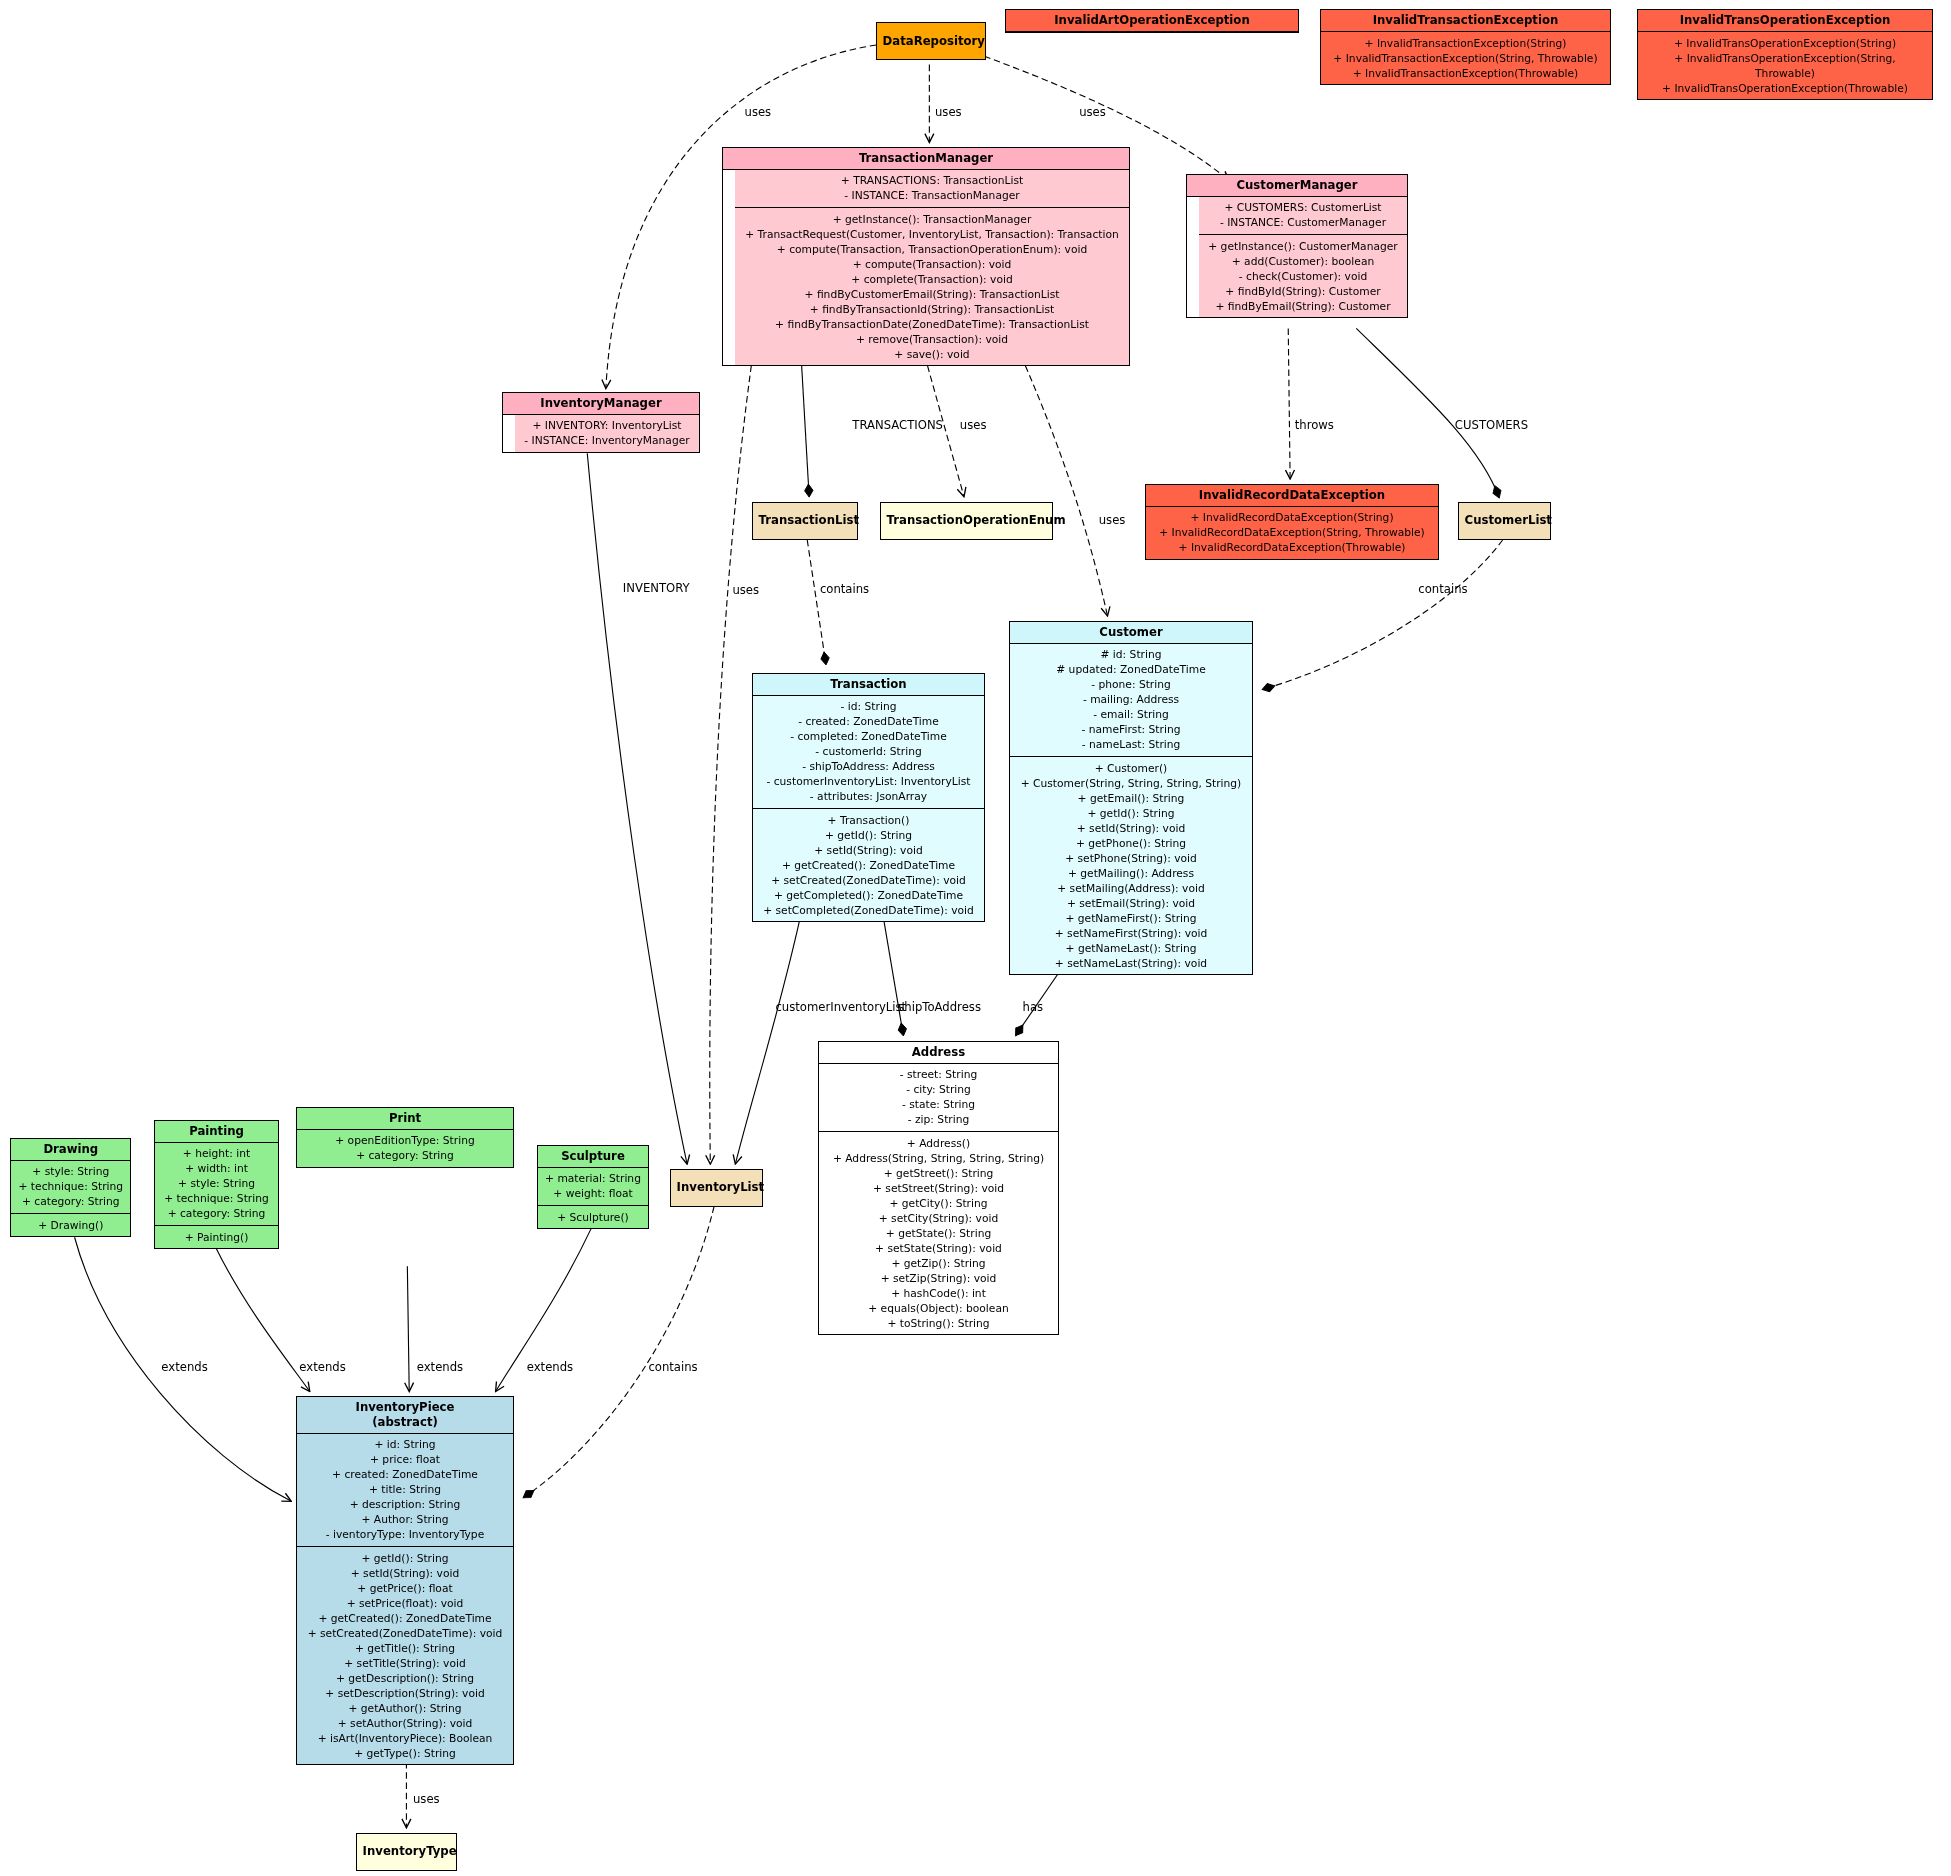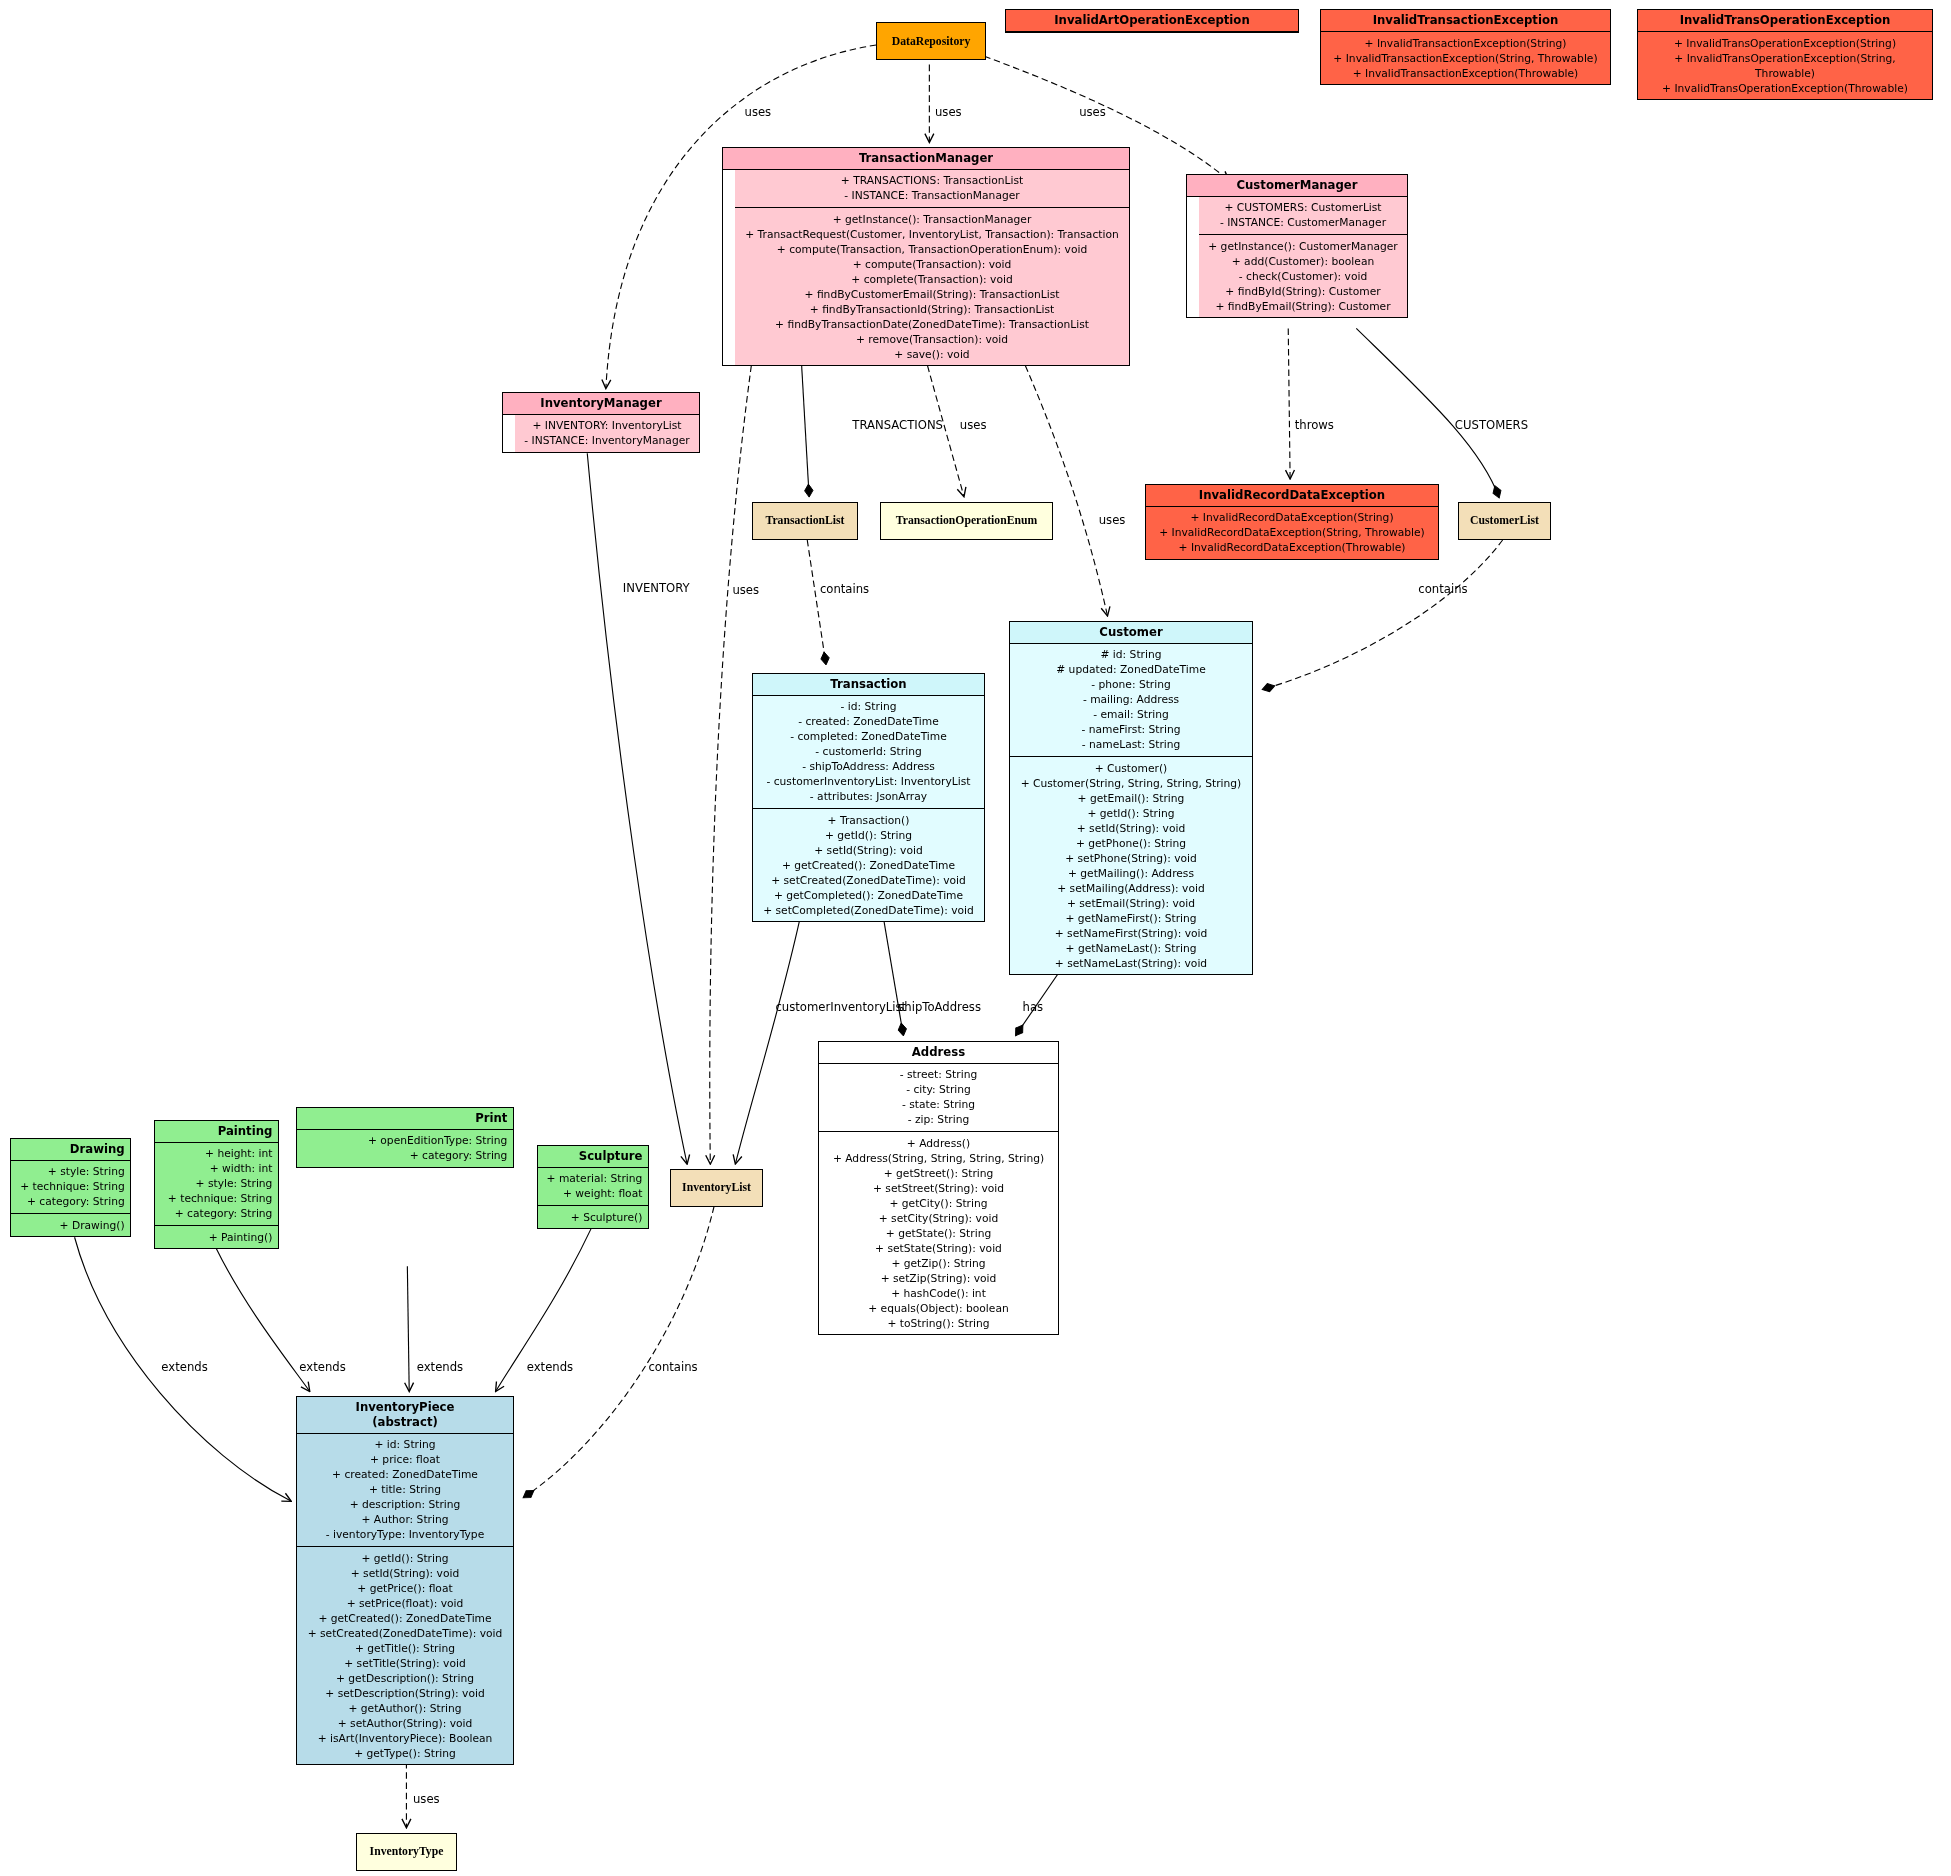--- a/index.html
+++ b/index.html
@@ -6,33 +6,33 @@
   html,body { background:#ffffff; }
   body { font-family:"DejaVu Sans", sans-serif; color:#000; }
   .canvas { position:relative; width:1951px; height:1877px; background:#fff; overflow:hidden; }
   .edges { position:absolute; left:0; top:0; z-index:0; }
   .e-solid { stroke:#000; stroke-width:1.2; fill:none; }
   .e-dashed { stroke:#000; stroke-width:1.2; fill:none; stroke-dasharray:7 4; }
   .e-label { font-size:12.5px; fill:#000; font-family:"DejaVu Sans", sans-serif; }
   .uml-class { position:absolute; z-index:1; border:0.9px solid #000; background:#fff;
                font-size:10.7px; line-height:15px; text-align:center; }
   .uml-title { font-weight:bold; font-size:11.7px; padding:2.8px 5.6px; border-bottom:0.9px solid #000; background:#fff; }
-  .uml-simple .uml-title { border-bottom:none; padding:10.3px 5.6px;font-family:Liberation Serif, serif; }
+  .uml-simple .uml-title { border-bottom:none; padding:10.3px 5.6px; }
   .uml-members { padding:3.7px 5.6px; white-space:pre-line; }
   .uml-members + .uml-members { border-top:0.9px solid #000; }
   
   .c-orange .uml-title { background:var(--c-repository); }
   .c-red, .c-red .uml-title, .c-red .uml-members { background:var(--c-exception); }
   .c-pink .uml-title { background:var(--c-manager-header); }
   .c-pink .uml-members { background:var(--c-manager-body);margin-left:12px; }
   .c-cyan .uml-title { background:var(--c-entity-header); }
   .c-cyan .uml-members { background:var(--c-entity-body); }
   .c-tan .uml-title { background:var(--c-list);text-align:center; }
   .c-yellow .uml-title { background:var(--c-enum); }
-  .c-green, .c-green .uml-title, .c-green .uml-members { background:var(--c-art);text-align:right; }
+  .c-green, .c-green .uml-title, .c-green .uml-members { background:var(--c-art); }
   .c-blue, .c-blue .uml-title, .c-blue .uml-members { background:var(--c-abstract); }
 </style>
 </head>
 <body>
 
 <div class="canvas">
 
   <svg class="edges" width="1951" height="1877" viewBox="0 0 2093 2013">
     <defs>
       <marker id="m-arrow" markerUnits="userSpaceOnUse" markerWidth="12" markerHeight="12" viewBox="0 0 10 10" refX="8.5" refY="5" orient="auto">

